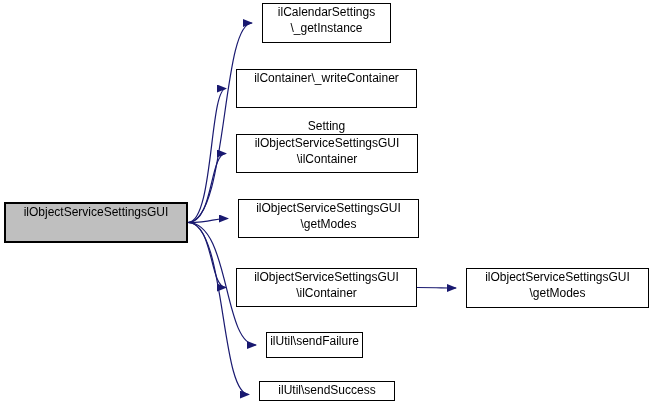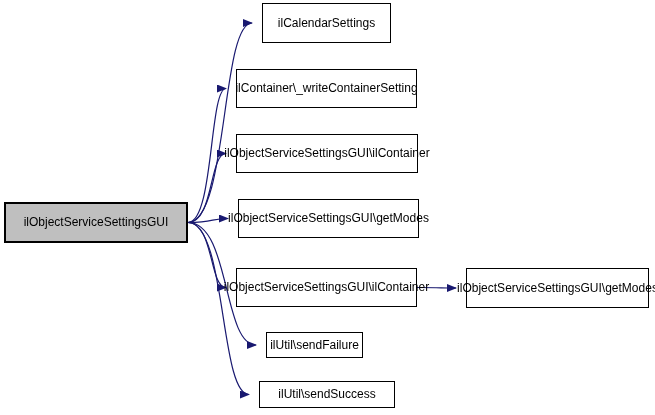--- a/index.html
+++ b/index.html
@@ -20,22 +20,21 @@
     left: 0;
     top: 0;
     width: 655px;
     height: 415px;
     pointer-events: none;
   }
   .node {
     position: absolute;
     box-sizing: border-box;
     display: flex;
-    flex-direction: row;
-    justify-content: center;
+    flex-direction: column;
     align-items: center;
     border: 1px solid #000000;
     background: #ffffff;
     color: #000000;
     font-size: 12px;
     line-height: 1.35;
     text-align: center;
     white-space: nowrap;
     cursor: pointer;
   }
@@ -70,23 +69,24 @@
         <path d="M417,287.5 C443.4,287.5 438.6,288 456,288" fill="none" stroke="#191970" stroke-width="1.2" marker-end="url(#arrowhead)"></path>
       </g>
   </svg>
 
   <div class="node highlight" style="left:4px; top:202px; width:184px; height:41px;">
     <span>ilObjectServiceSettingsGUI</span>
   </div>
 
   <div class="node" style="left:262px; top:3px; width:129px; height:40px;">
     <span>ilCalendarSettings</span>
+    <span>\_getInstance</span>
   </div>
 
-  <div class="node" style="left:236px; top:69px; width:181px; height:39px;">
+  <div class="node" style="left:236px; top:69px; width:181px; height:39px;gap:32px;">
     <span>ilContainer\_writeContainer</span>
     <span>Setting</span>
   </div>
 
   <div class="node" style="left:236px; top:134px; width:182px; height:39px;">
     <span>ilObjectServiceSettingsGUI</span>
     <span>\ilContainer</span>
   </div>
 
   <div class="node" style="left:238px; top:199px; width:181px; height:39px;">
@@ -96,21 +96,21 @@
 
   <div class="node" style="left:236px; top:268px; width:181px; height:39px;">
     <span>ilObjectServiceSettingsGUI</span>
     <span>\ilContainer</span>
   </div>
 
   <div class="node" style="left:266px; top:332px; width:97px; height:26px;">
     <span>ilUtil\sendFailure</span>
   </div>
 
-  <div class="node" style="left:259px; top:381px; width:136px; height:27px;">
+  <div class="node" style="left:259px; top:381px; width:136px; height:20px;">
     <span>ilUtil\sendSuccess</span>
   </div>
 
   <div class="node" style="left:466px; top:268px; width:183px; height:40px;">
     <span>ilObjectServiceSettingsGUI</span>
     <span>\getModes</span>
   </div>
 
 </div>
 

